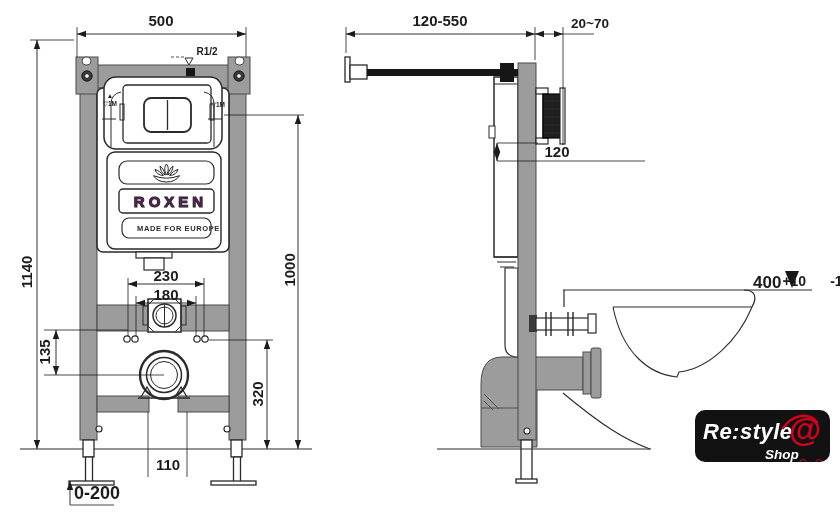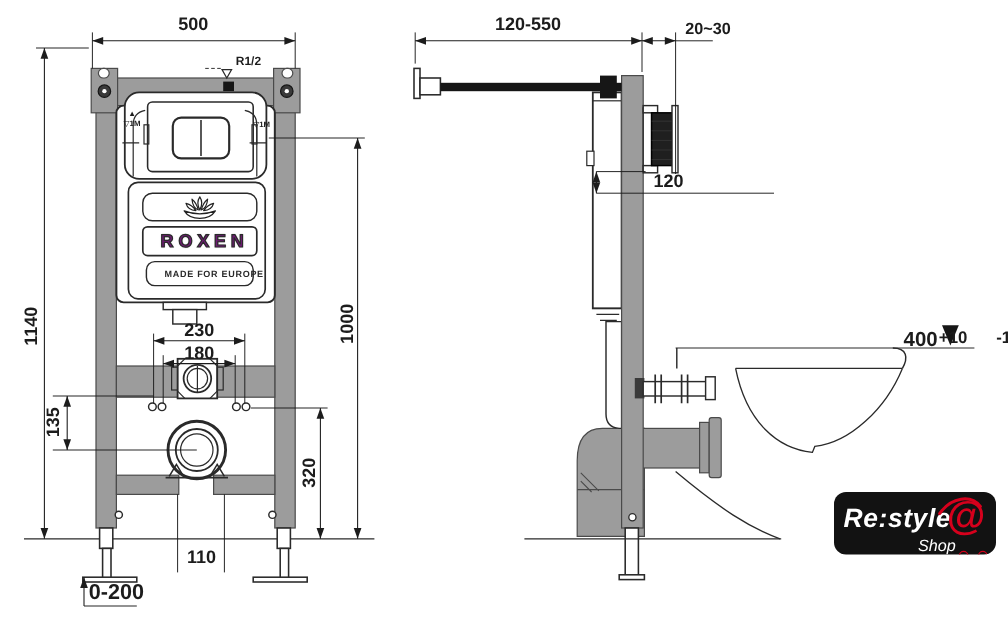--- a/index.html
+++ b/index.html
@@ -31,21 +31,21 @@
   
   .wm{
     position:absolute;left:695px;top:410px;width:135px;height:52px;
     background:#121212;border-radius:10px;overflow:hidden;
   }
   .wm .main{
     position:absolute;left:8px;top:9px;font-size:22px;font-weight:700;
     font-style:italic;color:#fff;letter-spacing:.5px;
   }
   .wm .sub{
-    position:absolute;left:70px;top:37px;font-size:13.5px;font-weight:400;
+    position:absolute;left:70px;top:37px;font-size:13.5px;font-weight:700;
     font-style:italic;color:#fff;
   }
   .wm .at{
     position:absolute;left:94px;top:0px;font-size:33px;font-weight:700;
     color:#d6001c;line-height:1.2;
   }
   .wm .wheel{
     position:absolute;width:6px;height:6px;border:1.6px solid #d6001c;
     border-radius:50%;top:49px;
   }
@@ -258,21 +258,21 @@
   <div class="made" style="left:122px;top:218px;width:89px;height:20px">MADE FOR EUROPE</div>
   <div class="lbl" style="left:146px;top:268px;width:40px">230</div>
   <div class="lbl" style="left:146px;top:287px;width:40px">180</div>
   <div class="lbl vert" style="left:255px;top:262px;width:70px">1000</div>
   <div class="lbl vert" style="left:233px;top:386px;width:50px">320</div>
   <div class="lbl vert" style="left:23px;top:344px;width:44px">135</div>
   <div class="lbl" style="left:148px;top:457px;width:40px">110</div>
   <div class="lbl" style="left:74px;top:484px;width:46px;font-size:18px">0-200</div>
 
   <div class="lbl" style="left:398px;top:13px;width:84px">120-550</div>
-  <div class="lbl" style="left:564px;top:17px;width:52px;font-size:13.5px">20~30</div>
+  <div class="lbl" style="left:564px;top:17px;width:52px;font-size:13.5px">20~70</div>
   <div class="lbl" style="left:540px;top:144px;width:34px">120</div>
   <div class="tolwrap" style="left:753px;top:246px">
     <span class="tolmain">400</span>
     <span class="tol">
       <span>+10</span>
       <span>-10</span>
     </span>
   </div>
 
   <div class="wm">

